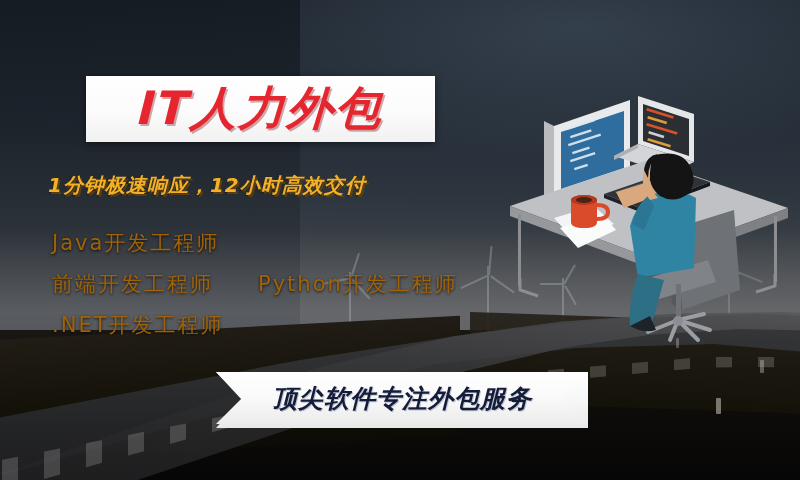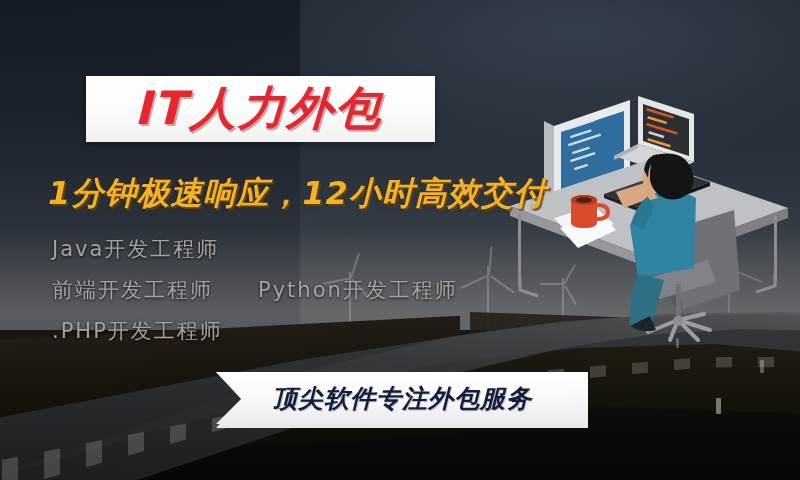--- a/index.html
+++ b/index.html
@@ -90,33 +90,33 @@
     color:#e6262f;
     font-family:"DejaVu Sans","Liberation Sans",sans-serif;
     text-shadow:2px 2px 0 rgba(120,10,16,.35);
     font-style:italic;
     transform:skewX(-3deg);
     white-space:nowrap;
   }
 
   .subtitle{
     position:absolute;left:48px;top:172px;width:470px;
-    font-size:32px;font-weight:bold;font-style:italic;
+    font-size:20px;font-weight:bold;font-style:italic;
     letter-spacing:1px;
     color:#f2b128;
     font-family:"DejaVu Sans","Liberation Sans",sans-serif;
     text-shadow:2px 2px 0 rgba(110,70,8,.75), 0 1px 2px rgba(0,0,0,.5);
     white-space:nowrap;
   }
 
   .svc-list{position:absolute;left:52px;top:222px;width:450px;}
   .svc-row{
-    display:flex;align-items:flex-end;
+    display:flex;align-items:center;
     height:41px;
-    color:#a3a3a3;
+    color:#a16207;
     font-size:21px;
     letter-spacing:2px;
     text-shadow:0 1px 3px rgba(0,0,0,.8);
     font-family:"DejaVu Sans","Liberation Sans",sans-serif;
     white-space:nowrap;
   }
   .svc-col-a{width:206px;}
   .svc-col-b{width:240px;}
 
   
@@ -294,21 +294,21 @@
 
   <div class="svc-list">
     <div class="svc-row">
       <span class="svc-col-a">Java开发工程师</span>
     </div>
     <div class="svc-row">
       <span class="svc-col-a">前端开发工程师</span>
       <span class="svc-col-b">Python开发工程师</span>
     </div>
     <div class="svc-row">
-      <span class="svc-col-a">.PHP开发工程师</span>
+      <span class="svc-col-a">.NET开发工程师</span>
     </div>
   </div>
 
   <div class="ribbon"></div>
   <div class="ribbon-inner">
     <span class="ribbon-text">顶尖软件专注外包服务</span>
   </div>
 
 </div>
 

